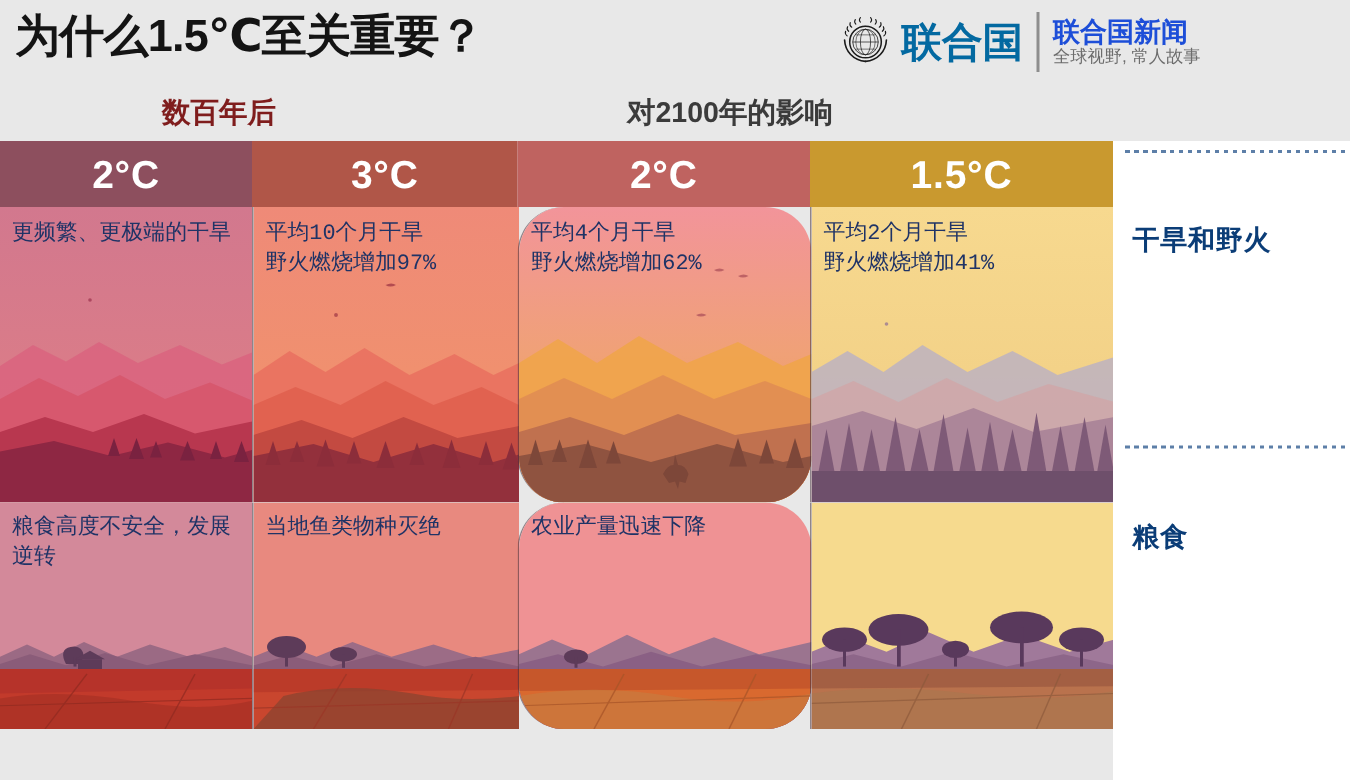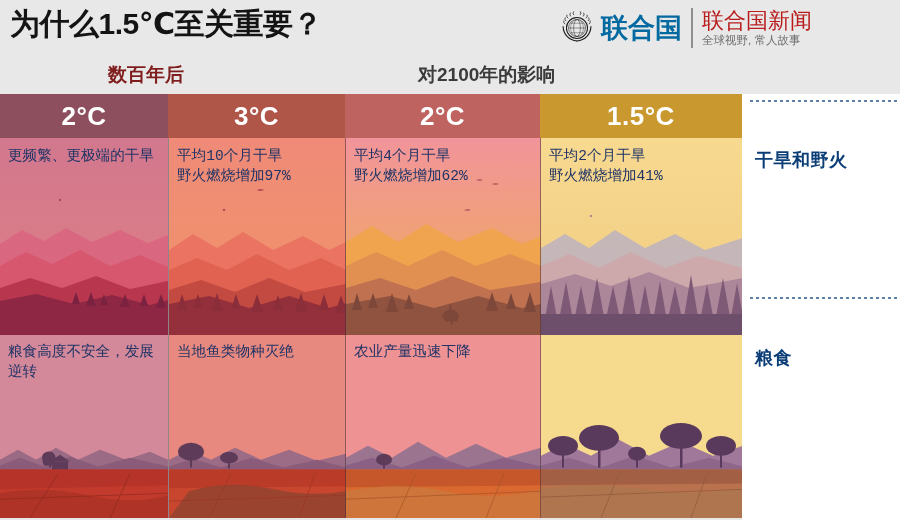--- a/index.html
+++ b/index.html
@@ -26,46 +26,46 @@
     position:absolute;left:418px;top:62px;
     font-size:19px;font-weight:bold;color:#3b3b3b;white-space:nowrap;
   }
 
   
   .brand{position:absolute;left:560px;top:5px;height:46px;display:flex;align-items:center;}
   .un-emblem{width:34px;height:34px;flex:0 0 34px;margin-right:7px;}
   .un-name{font-size:27px;font-weight:bold;color:#0369a1;letter-spacing:0px;line-height:1;}
   .brand-sep{width:2px;height:40px;background:#8e8e8e;margin:0 9px;}
   .news-block{display:flex;flex-direction:column;justify-content:center;line-height:1;}
-  .news-title{font-size:22px;font-weight:normal;color:#b91c1c;letter-spacing:0px;}
+  .news-title{font-size:18px;font-weight:bold;color:#1d4ed8;letter-spacing:0px;}
   .news-tag{font-size:11.5px;color:#6d6d6d;margin-top:3px;letter-spacing:0px;}
 
   
   .body-grid{position:absolute;left:0;top:94px;width:742px;height:426px;}
 
   .headrow{position:absolute;left:0;top:0;width:742px;height:44px;}
   .hcell{
     position:absolute;top:0;height:44px;
     display:flex;align-items:center;justify-content:center;
     color:#ffffff;font-size:26px;font-weight:bold;letter-spacing:0.5px;
   }
   .hcell.c1{left:0px;  width:168px;background:#8d4f5e;}
   .hcell.c2{left:168px;width:177px;background:#b05648;}
   .hcell.c3{left:345px;width:195px;background:#bf6360;}
   .hcell.c4{left:540px;width:202px;background:#c9992f;}
 
   
   .row{position:absolute;left:0;width:742px;overflow:hidden;}
   .row1{top:44px;height:197px;}
-  .row2{top:241px;height:183px;padding-left:28px;}
+  .row2{top:241px;height:151px;padding-left:28px;}
 
   .col{position:absolute;top:0;height:100%;overflow:hidden;}
   .col.c1{left:0px;  width:168px;}
   .col.c2{left:168px;width:177px;}
-  .col.c3{left:345px;width:195px;}
+  .col.c3{left:345px;width:195px;border-radius:31px;}
   .col.c4{left:540px;width:202px;}
   .col + .col{border-left:1.5px solid rgba(70,50,60,.55);}
 
   .scene{position:absolute;left:0;top:0;width:100%;height:100%;}
   .scene svg{display:block;width:100%;height:100%;}
 
   .celltext{
     position:absolute;left:8px;top:9px;right:6px;
     font-size:14.6px;line-height:1.36;color:#1f3366;
     font-weight:500;white-space:pre-line;z-index:4;font-family:Liberation Mono, monospace;

